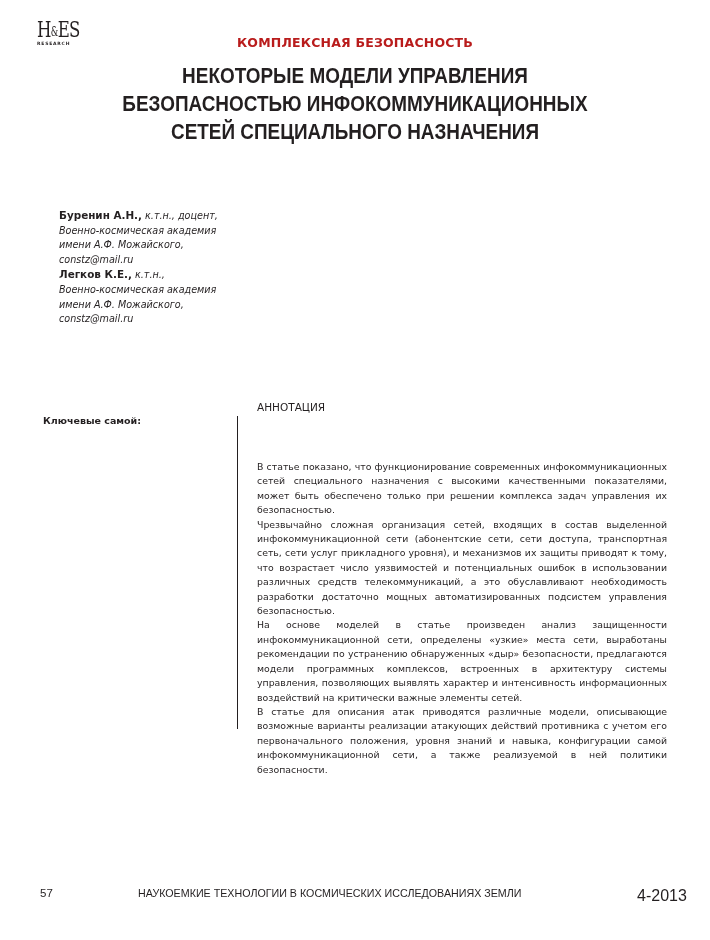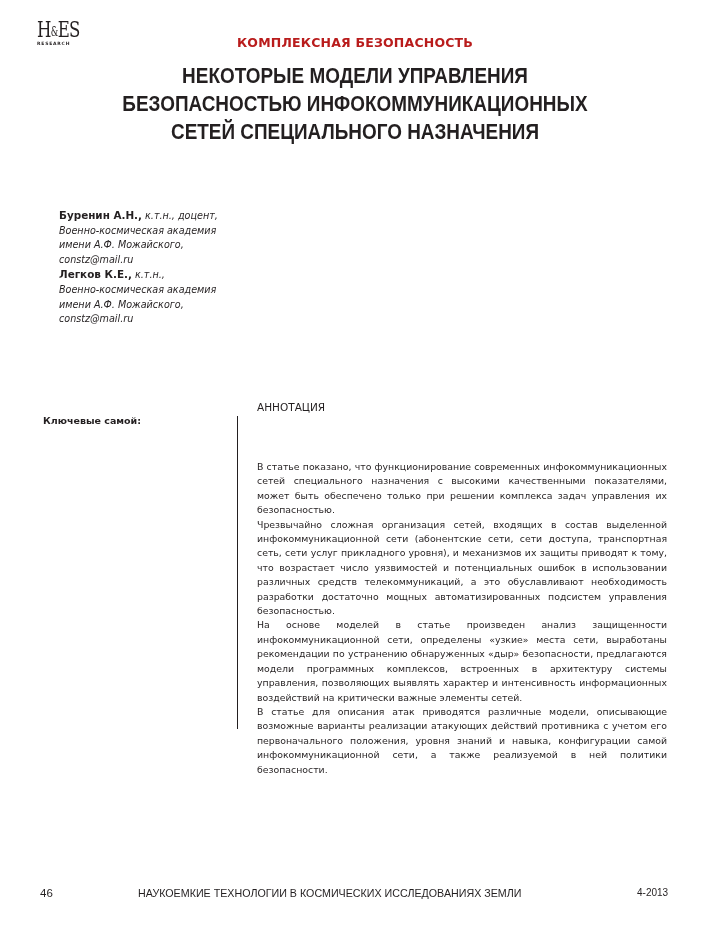--- a/index.html
+++ b/index.html
@@ -26,21 +26,21 @@
   .keywords .kw-text { font-style: italic; }
   .divider { position: absolute; left: 237px; top: 416px; width: 1px; height: 313px; background: #231f20; }
   .abs-title { position: absolute; left: 257px; top: 401px; font-weight: normal; font-size: 10.5px; }
   .abstract { position: absolute; left: 257px; top: 460px; width: 410px; font-size: 9.35px;
               line-height: 14.4px; text-align: justify; }
   .abstract p { margin: 0; }
   .footer { position: absolute; left: 0; top: 887px; width: 710px; height: 16px;
             font-family: "Liberation Sans", sans-serif; font-size: 11.5px; color: #231f20; }
   .footer .pg { position: absolute; left: 40px; top: 0; }
   .footer .journal { position: absolute; left: 138px; top: 0; transform: scaleX(0.93); transform-origin: left top; white-space: nowrap; }
-  .footer .issue { position: absolute; left: 637px; top: 0; font-size: 10px; }
+  .footer .issue { position: absolute; left: 637px; top: 0; font-size: 16px; }
 </style>
 </head>
 <body>
 
 <div class="logo">
   <span class="big"><span>H</span><span class="amp">&amp;</span><span>ES</span></span>
   <span class="small">RESEARCH</span>
 </div>
 
 <div class="section">КОМПЛЕКСНАЯ БЕЗОПАСНОСТЬ</div>
@@ -75,16 +75,16 @@
 <div class="abs-title">АННОТАЦИЯ</div>
 
 <div class="abstract">
   <p>В статье показано, что функционирование современных инфокоммуникационных сетей специального назначения с высокими качественными показателями, может быть обеспечено только при решении комплекса задач управления их безопасностью.</p>
   <p>Чрезвычайно сложная организация сетей, входящих в состав выделенной инфокоммуникационной сети (абонентские сети, сети доступа, транспортная сеть, сети услуг прикладного уровня), и механизмов их защиты приводят к тому, что возрастает число уязвимостей и потенциальных ошибок в использовании различных средств телекоммуникаций, а это обуславливают необходимость разработки достаточно мощных автоматизированных подсистем управления безопасностью.</p>
   <p>На основе моделей в статье произведен анализ защищенности инфокоммуникационной сети, определены «узкие» места сети, выработаны рекомендации по устранению обнаруженных «дыр» безопасности, предлагаются модели программных комплексов, встроенных в архитектуру системы управления, позволяющих выявлять характер и интенсивность информационных воздействий на критически важные элементы сетей.</p>
   <p>В статье для описания атак приводятся различные модели, описывающие возможные варианты реализации атакующих действий противника с учетом его первоначального положения, уровня знаний и навыка, конфигурации самой инфокоммуникационной сети, а также  реализуемой в ней политики безопасности.</p>
 </div>
 
 <div class="footer">
-  <span class="pg">46</span>
+  <span class="pg">57</span>
   <span class="journal">НАУКОЕМКИЕ ТЕХНОЛОГИИ В КОСМИЧЕСКИХ ИССЛЕДОВАНИЯХ ЗЕМЛИ</span>
   <span class="issue">4-2013</span>
 </div>
 
 </body></html>

